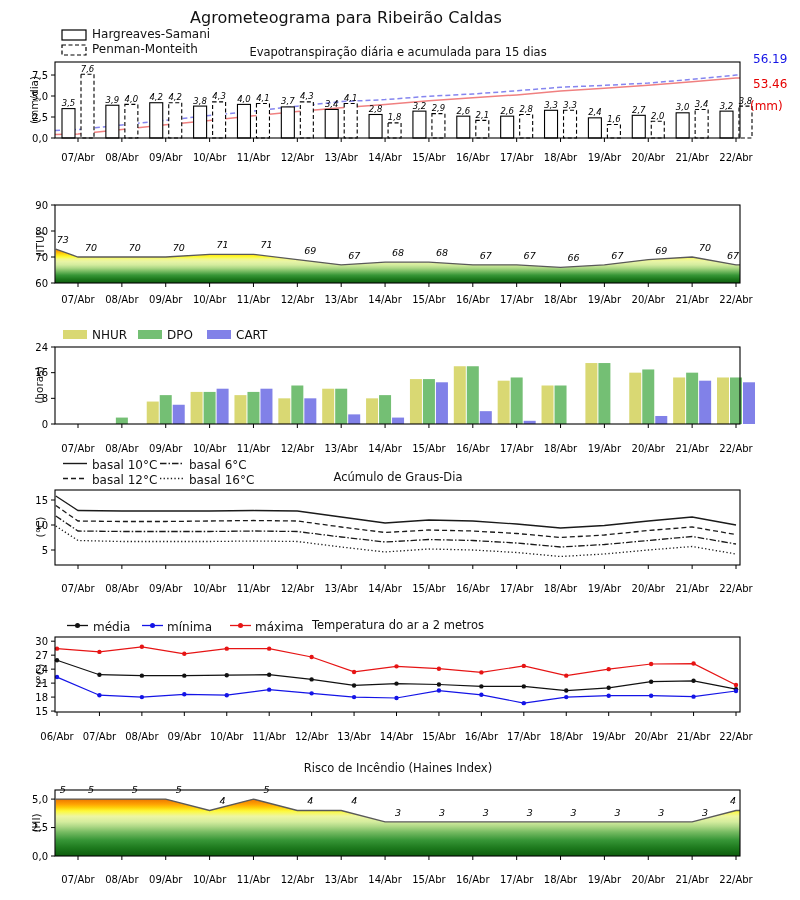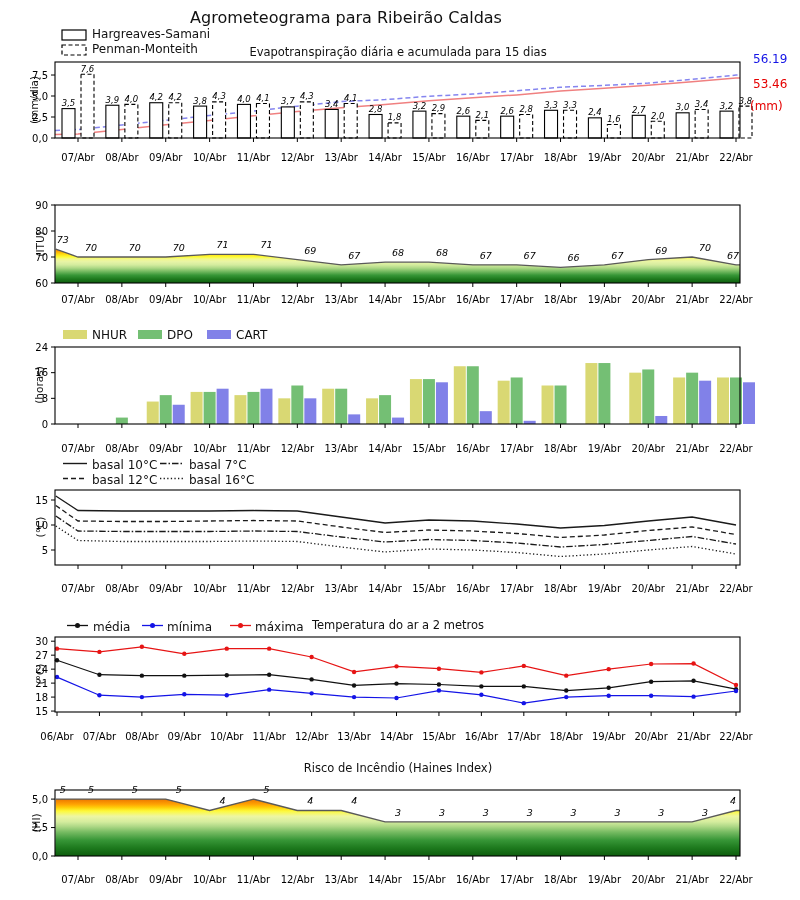--- a/index.html
+++ b/index.html
@@ -533,22 +533,23 @@
 
   
   <div class="abs lg" style="left:92px;top:328px">NHUR</div>
   <div class="abs lg" style="left:167px;top:328px">DPO</div>
   <div class="abs lg" style="left:236px;top:328px">CART</div>
   <div class="abs ylab" style="left:39px;top:385px">(horas)</div>
 
   
   <div class="abs lg" style="left:92px;top:458px">basal 10°C</div>
   <div class="abs lg" style="left:92px;top:473px">basal 12°C</div>
-  <div class="abs lg" style="left:189px;top:458px">basal 7°C</div>
+  <div class="abs lg" style="left:189px;top:458px">basal 6°C</div>
   <div class="abs lg" style="left:189px;top:473px">basal 16°C</div>
+  <div class="abs ctitle" style="top:470px">Acúmulo de Graus-Dia</div>
   <div class="abs ylab" style="left:40px;top:527px">(°C)</div>
 
   
   <div class="abs lg" style="left:93px;top:620px">média</div>
   <div class="abs lg" style="left:167px;top:620px">mínima</div>
   <div class="abs lg" style="left:255px;top:620px">máxima</div>
   <div class="abs ctitle" style="top:618px">Temperatura do ar a 2 metros</div>
   <div class="abs ylab" style="left:40px;top:674px">(°C)</div>
 
   

